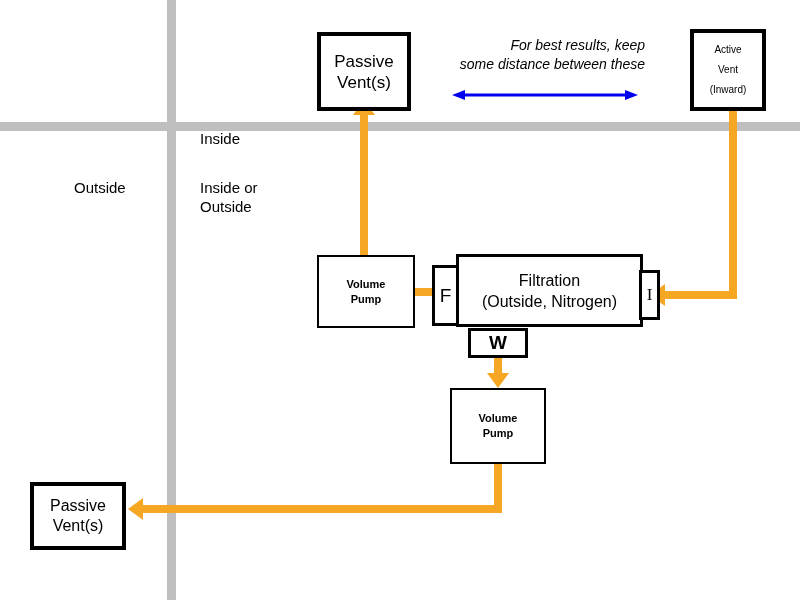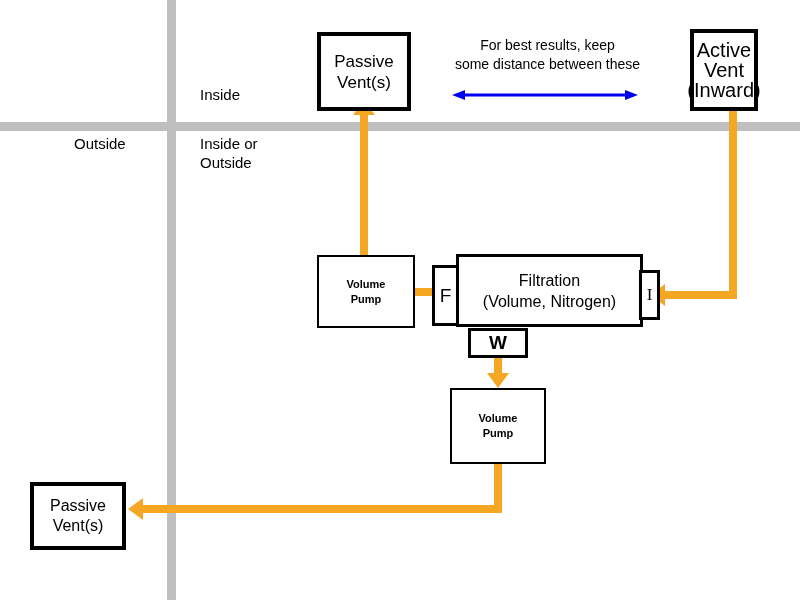--- a/index.html
+++ b/index.html
@@ -30,20 +30,21 @@
     top: 122px;
     width: 800px;
     height: 9px;
   }
   .zone-label {
     position: absolute;
     font-size: 15px;
     color: #000000;
     line-height: 19px;
     white-space: pre-line;
+    margin-top: 44px;
   }
   #zone-label-inside   { left: 200px; top: 85px; }
   #zone-label-outside  { left: 74px;  top: 134px; }
   #zone-label-either   { left: 200px; top: 134px; }
 
   .node {
     position: absolute;
     box-sizing: border-box;
     background: #ffffff;
     border: 4px solid #000000;
@@ -54,22 +55,22 @@
     color: #000000;
     z-index: 5;
   }
   .node .node-label { white-space: pre-line; }
 
   #node-passive-vent-top {
     left: 317px; top: 32px; width: 94px; height: 79px;
     font-size: 17px; line-height: 21px;
   }
   #node-active-vent {
-    left: 690px; top: 29px; width: 68px; height: 82px;
-    font-size: 20px; line-height: 20px;
+    left: 690px; top: 29px; width: 76px; height: 82px;
+    font-size: 10px; line-height: 20px;
   }
   #node-passive-vent-bottom {
     left: 30px; top: 482px; width: 96px; height: 68px;
     font-size: 16px; line-height: 20px;
   }
   #node-volume-pump-upper {
     left: 317px; top: 255px; width: 98px; height: 73px;
     border-width: 2px;
     font-size: 11px; font-weight: bold; line-height: 15px;
   }
@@ -149,25 +150,26 @@
   #flow-w-to-pump-head      { left: 487px; top: 373px; }
 
   #flow-pump-to-vent2-stem  { left: 494px; top: 462px; width: 8px; height: 48px; }
   #flow-pump-to-vent2-run   { left: 142px; top: 505px; width: 360px; height: 8px; }
   #flow-pump-to-vent2-head  { left: 128px; top: 498px; }
 
   #annotation-note {
     position: absolute;
     left: 450px; top: 36px;
     width: 195px;
-    text-align: center;
+    text-align: right;
     font-size: 14px;
     line-height: 19px;
     color: #000000;
     white-space: pre-line;
+    font-style: italic;
   }
   #annotation-distance-arrow {
     position: absolute;
     left: 452px; top: 90px;
     width: 186px; height: 10px;
     z-index: 4;
   }
   #annotation-distance-arrow svg { display: block; }
 </style>
 </head>
@@ -221,21 +223,21 @@
 (Inward)</span>
   </div>
 
   <div class="node" id="node-volume-pump-upper">
     <span class="node-label">Volume
 Pump</span>
   </div>
 
   <div class="node" id="node-filtration">
     <span class="node-label">Filtration
-(Volume, Nitrogen)</span>
+(Outside, Nitrogen)</span>
   </div>
 
   <div class="port" id="port-f">
     <span>F</span>
   </div>
 
   <div class="port" id="port-i">
     <span>I</span>
   </div>
 

